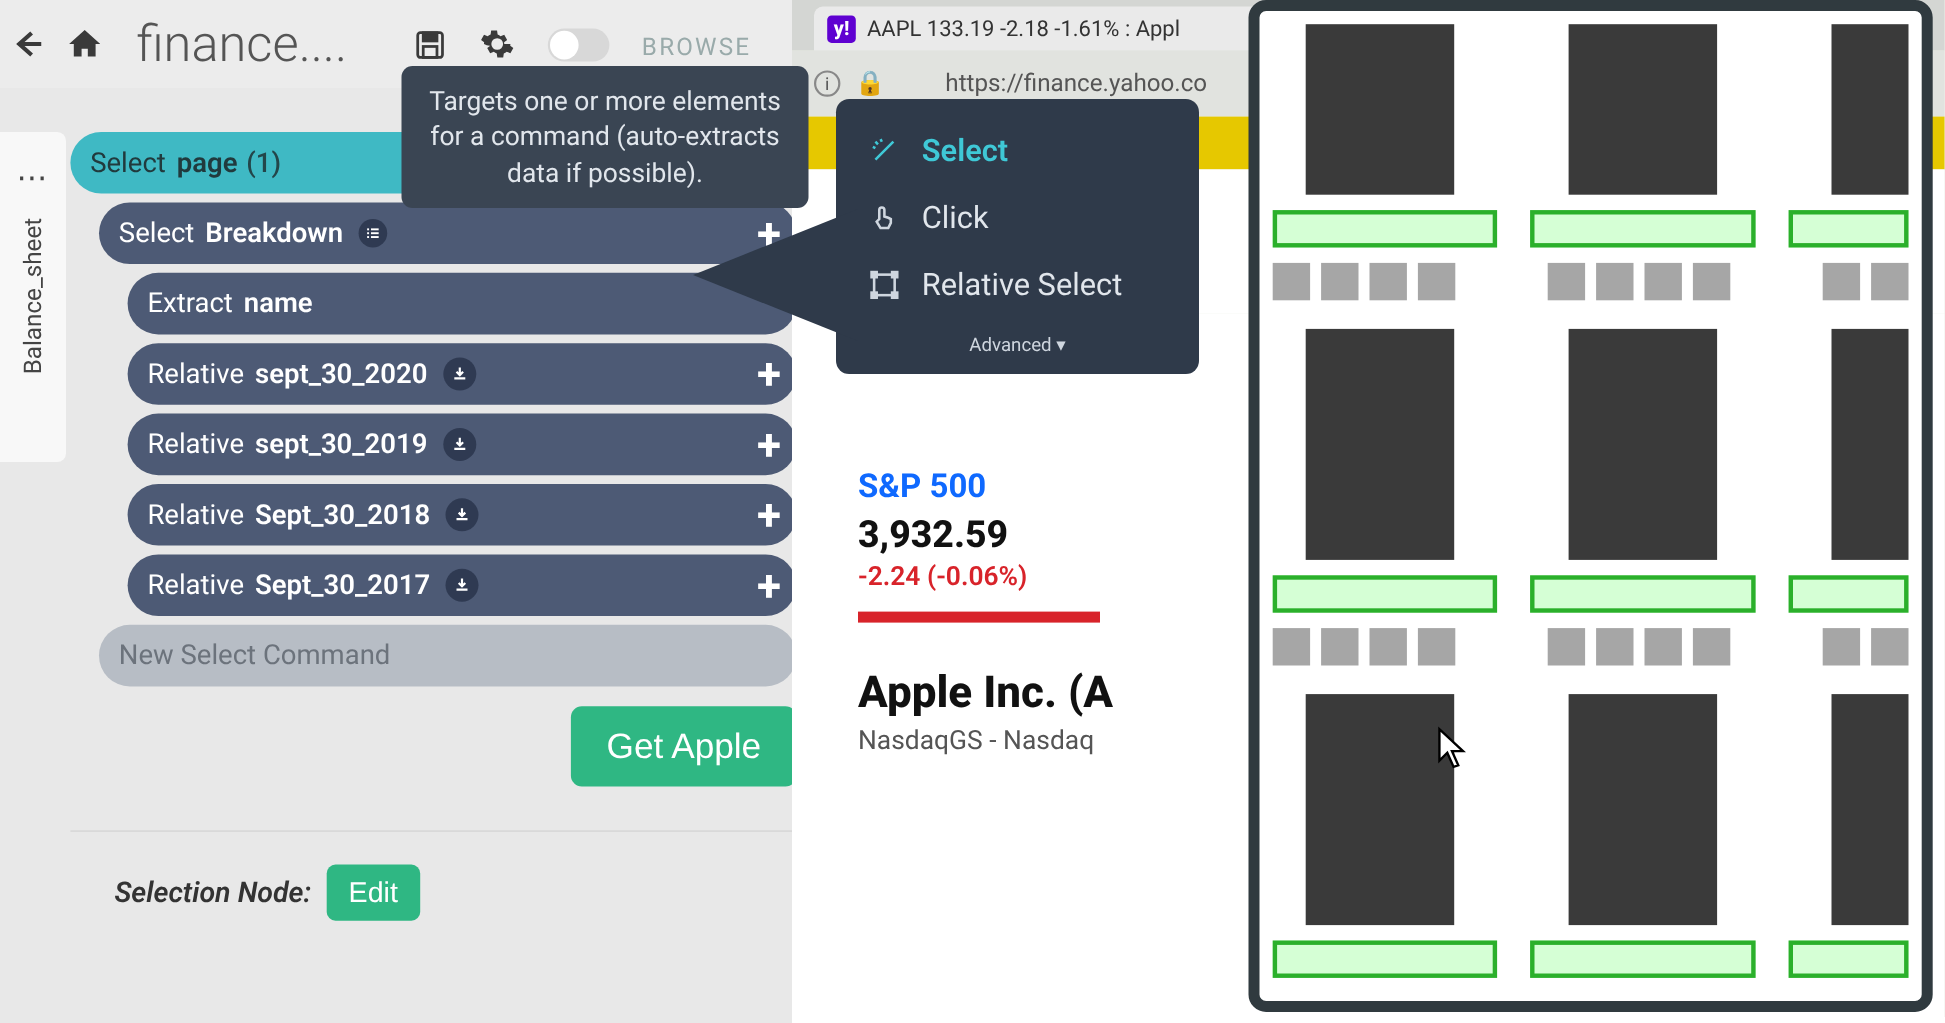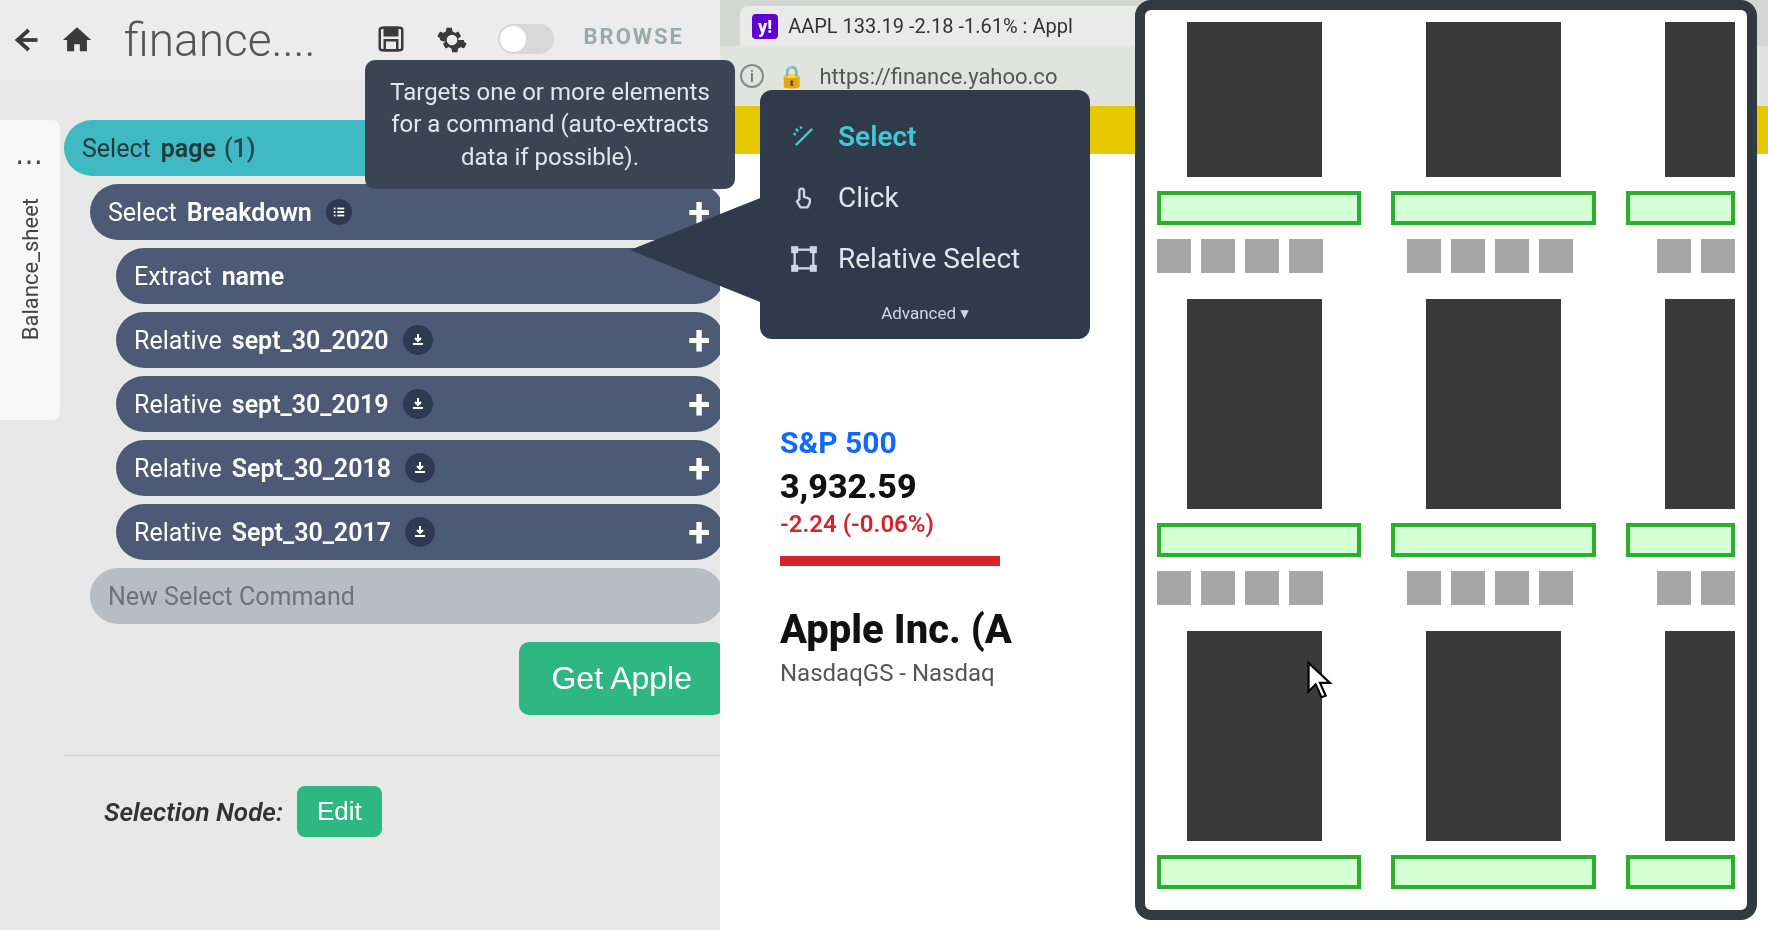--- a/index.html
+++ b/index.html
@@ -33,24 +33,23 @@
 }
 .page-title {
   font-size: 46px;
   font-weight: 300;
   color: #555;
   flex: 0 0 auto;
   margin-left: 10px;
 }
 .topbar-right {
   display: flex;
-  align-items: flex-start;
+  align-items: flex-end;
   gap: 30px;
   margin-left: 40px;
-  font-weight: bold;
 }
 .toggle {
   width: 56px; height: 30px;
   background: #d8d8d8;
   border-radius: 15px;
   position: relative;
 }
 .toggle::after {
   content: "";
   position: absolute;
@@ -250,21 +249,21 @@
   height: 60px;
   background: #e1e3df;
   display: flex; align-items: center;
   padding: 0 20px;
   gap: 14px;
   font-size: 22px;
   color: #555;
 }
 .addr-info { width:24px; height:24px; border:2px solid #888; border-radius:50%; display:inline-flex; align-items:center; justify-content:center; font-size:16px; }
 .lock-icon { color: #2a8a2a; font-size: 22px; }
-.addr-text { color: #555; }
+.addr-text { color: #555; margin-left: 40px; }
 .yahoo-chrome {
   height: 48px; background: #e6c800;
   display:flex; align-items:center; justify-content:flex-end;
   padding-right: 60px; color:#222; font-size:22px; font-weight:600;
 }
 .yahoo-bar {
   background: #fff; padding: 20px 40px;
 }
 .yahoo-logo { font-size: 52px; font-weight: 800; color: #5f01d1; }
 .yahoo-sub { color: #222; font-size: 26px; font-weight: 600; }

